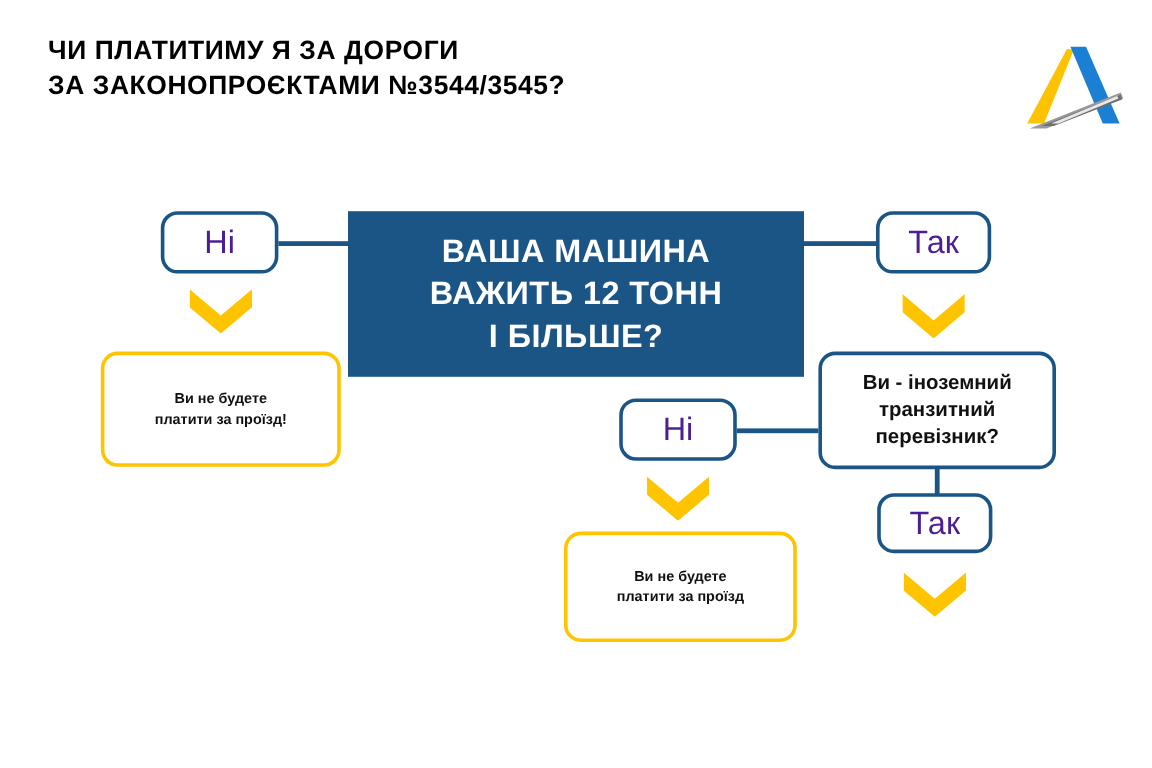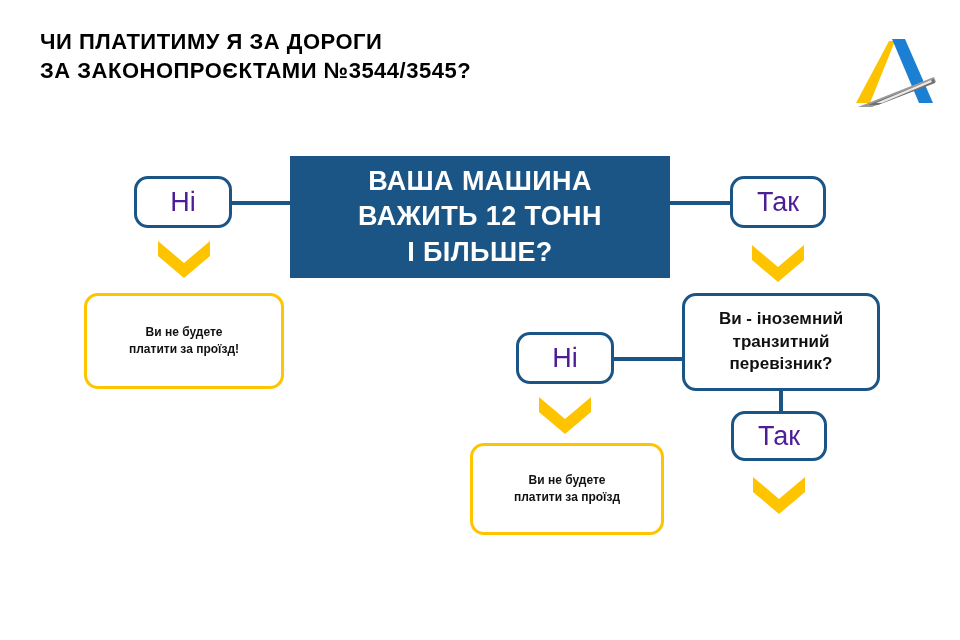--- a/index.html
+++ b/index.html
@@ -78,23 +78,23 @@
     font-weight: bold;
     color: #111111;
     line-height: 1.38;
     white-space: pre-line;
   }
 
   
   #root-question {
     position: absolute;
     left: 290px;
-    top: 156px;
+    top: 176px;
     width: 380px;
-    height: 122px;
+    height: 138px;
     background: #1b5586;
     color: #ffffff;
     font-size: 27px;
     font-weight: bold;
     line-height: 1.30;
     letter-spacing: 0.4px;
     display: flex;
     align-items: center;
     justify-content: center;
     text-align: center;

